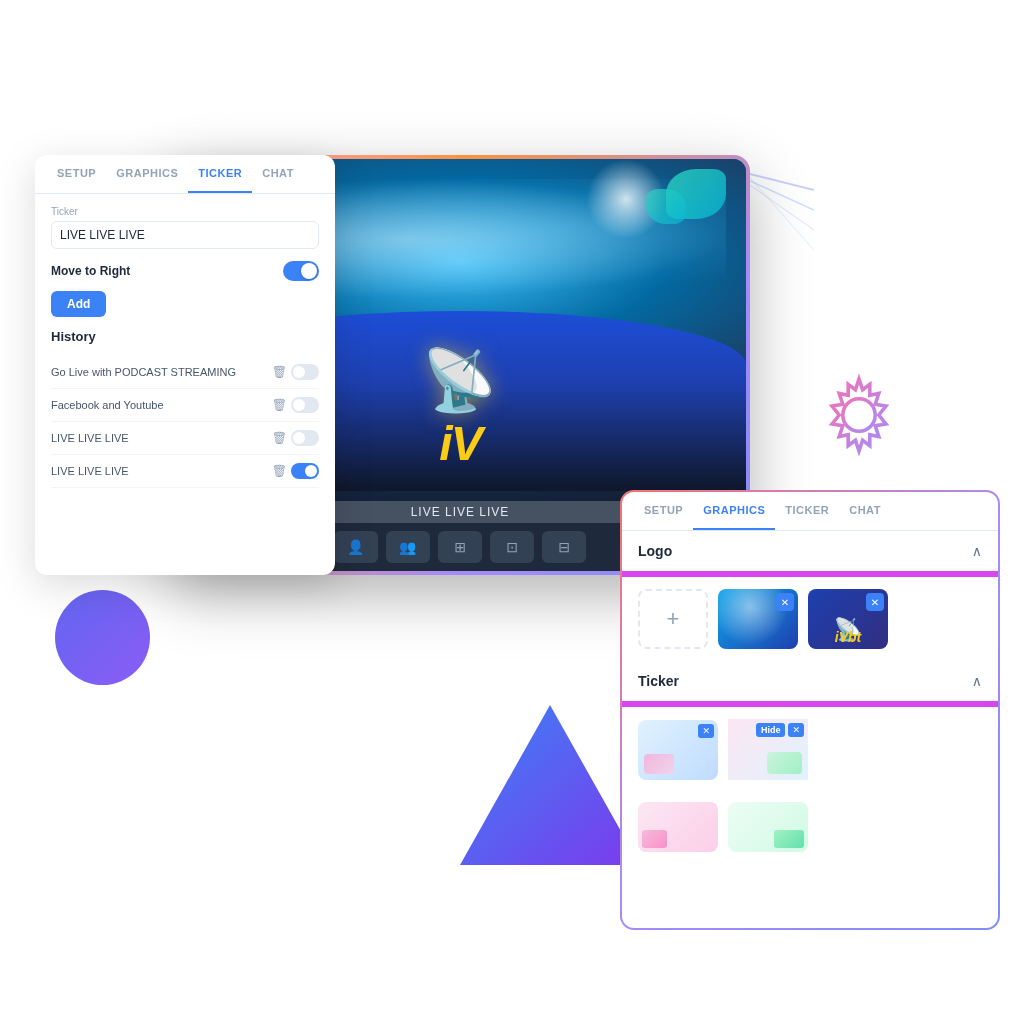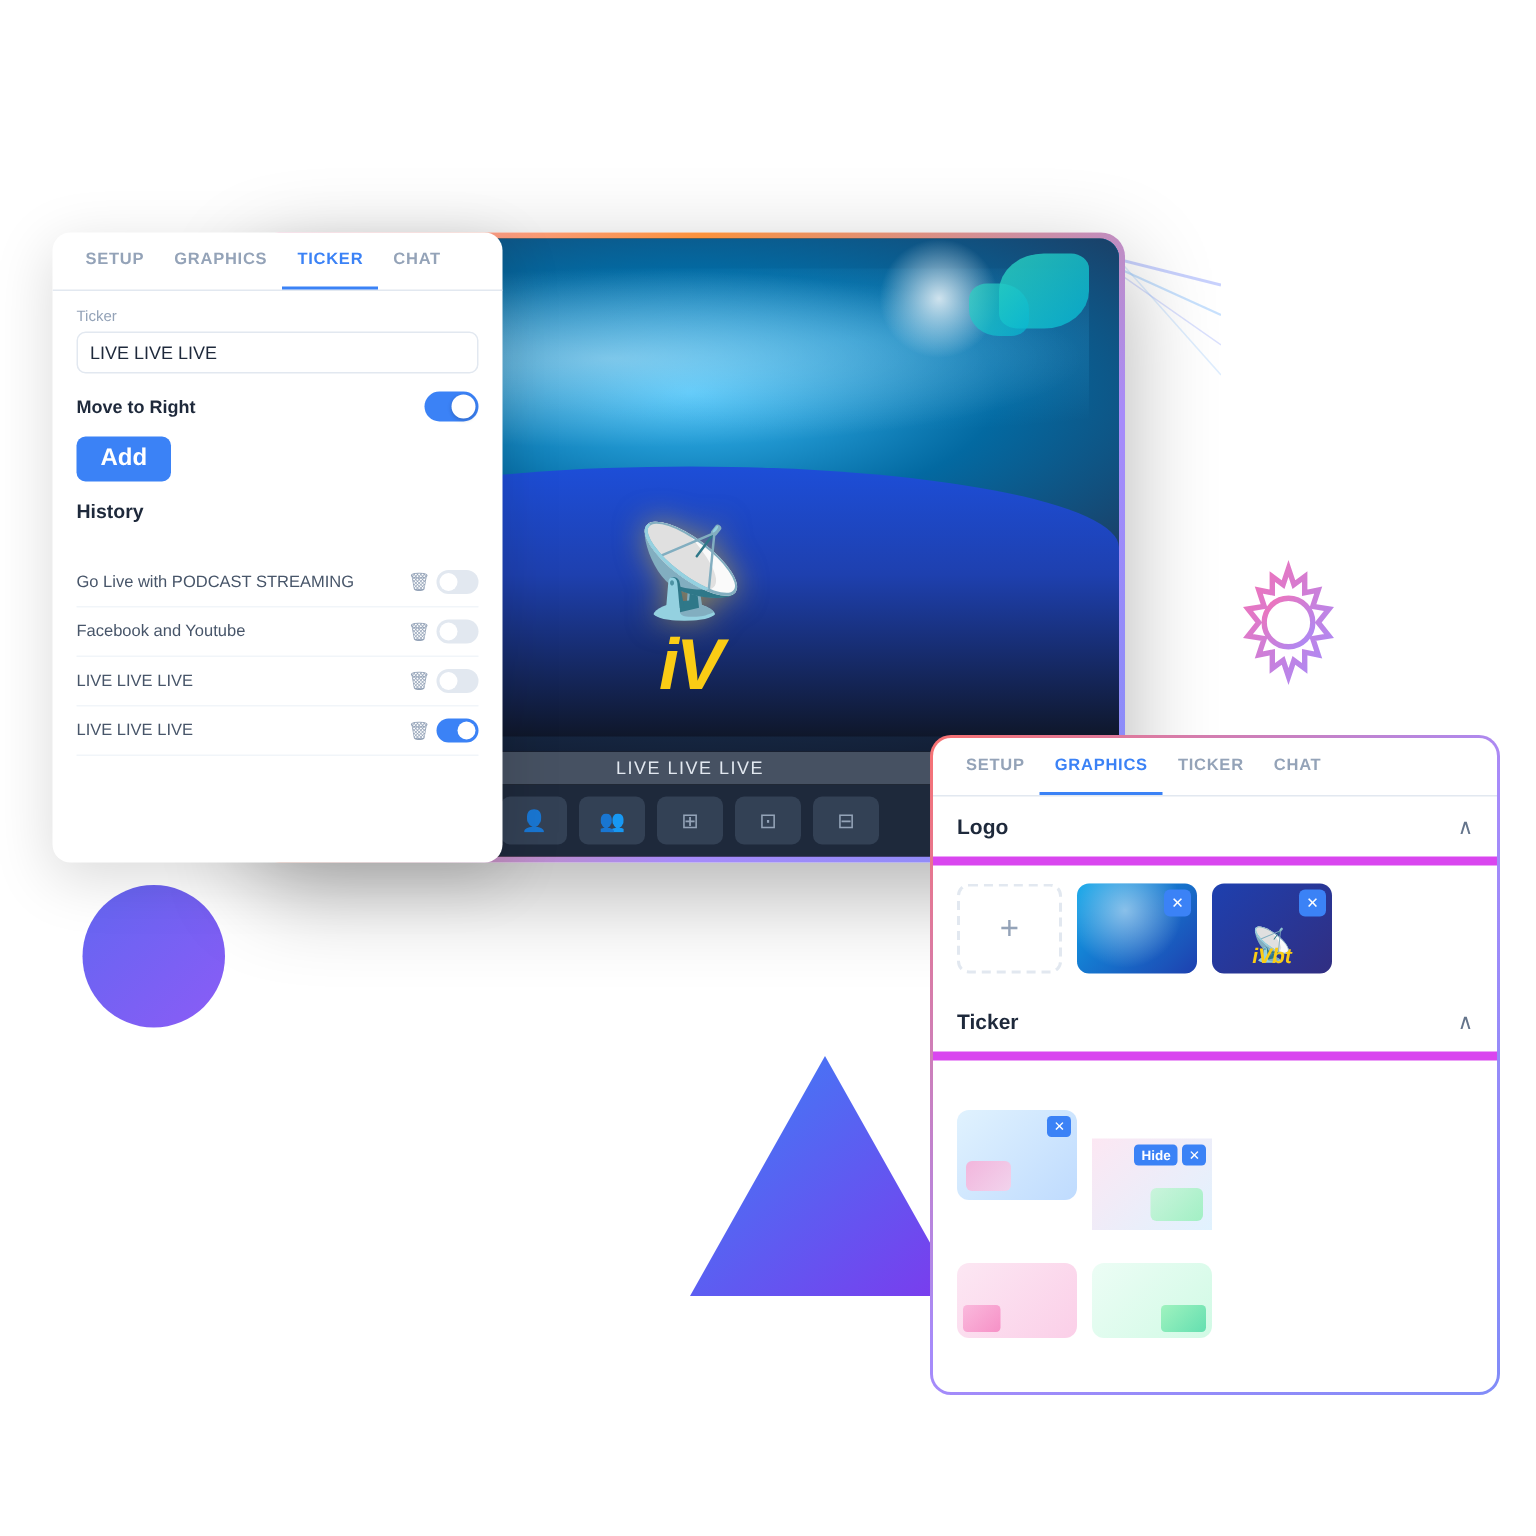--- a/index.html
+++ b/index.html
@@ -225,31 +225,31 @@
       right: 2px;
       box-shadow: 0 1px 3px rgba(0,0,0,0.2);
     }
 
     .add-btn {
       background: #3b82f6;
       color: #fff;
       border: none;
       border-radius: 6px;
       padding: 6px 16px;
-      font-size: 16px;
+      font-size: 12px;
       font-weight: 600;
       cursor: pointer;
       margin-bottom: 12px;
     }
 
     .history-title {
       font-size: 13px;
       font-weight: 700;
       color: #1e293b;
-      margin-bottom: 24px;
+      margin-bottom: 12px;
     }
 
     .history-item {
       display: flex;
       align-items: center;
       justify-content: space-between;
       padding: 8px 0;
       border-bottom: 1px solid #f1f5f9;
     }
 
@@ -429,21 +429,20 @@
       overflow: hidden;
     }
 
     .overlay-thumb2 {
       width: 80px;
       height: 61px;
       border-radius: 0;
       background: linear-gradient(135deg, #fce7f3, #e0f2fe);
       position: relative;
       overflow: hidden;
-      margin-top: 40px;
     }
 
     .overlay-actions {
       position: absolute;
       top: 4px;
       right: 4px;
       display: flex;
       gap: 3px;
     }
 

